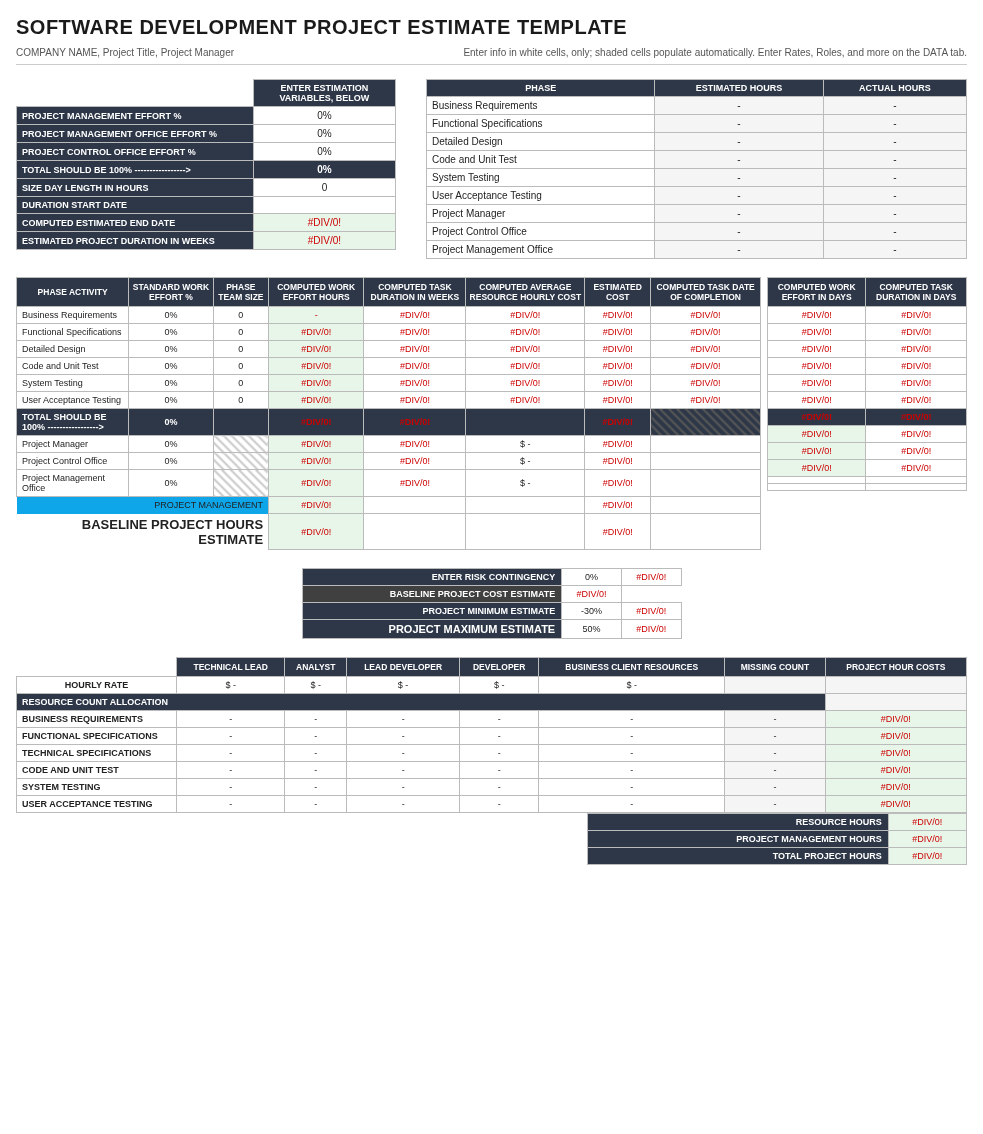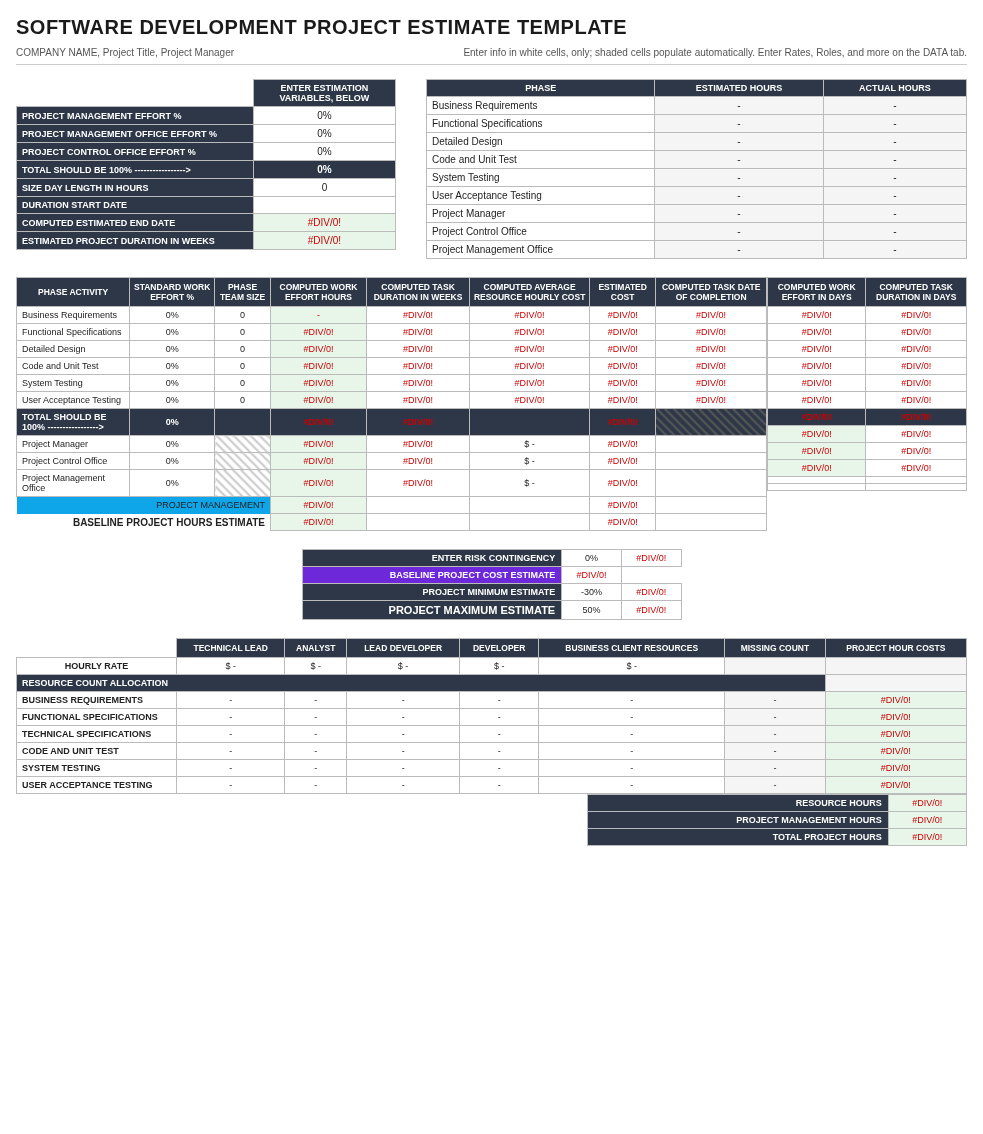--- a/index.html
+++ b/index.html
@@ -34,21 +34,21 @@
     .mid-section { margin-bottom: 18px; }
     .mid-table th { background: #2d3748; color: #fff; text-align: center; font-size: 8.5px; font-weight: bold; text-transform: uppercase; padding: 4px 3px; }
     .mid-table td { font-size: 9px; text-align: center; }
     .mid-table td.left-align { text-align: left; }
 
     
     .right-mini { flex: 0 0 200px; }
     .right-mini th { background: #2d3748; color: #fff; text-align: center; font-size: 8.5px; font-weight: bold; text-transform: uppercase; padding: 4px; }
     .right-mini td { text-align: center; font-size: 9px; }
 
-    .mid-wrapper { display: flex; }
+    .mid-wrapper { display: flex; gap: 6px; }
     .main-mid-table { flex: 1; }
 
     
     .risk-section { display: flex; justify-content: center; margin-bottom: 18px; }
     .risk-table { width: 380px; }
     .risk-table td { font-size: 9px; }
     .risk-table .label-dark { background: #2d3748; color: #fff; font-weight: bold; font-size: 9px; text-align: right; padding-right: 6px; }
 
     
     .resources-section table th { background: #2d3748; color: #fff; text-align: center; font-size: 8.5px; font-weight: bold; text-transform: uppercase; padding: 4px 3px; }
@@ -294,21 +294,21 @@
   </tr>
             <tr>
     <td colspan="3" style="text-align:right;font-weight:normal;font-size:9px;text-transform:uppercase;border:none;background:#0ea5e9;">PROJECT MANAGEMENT</td>
     <td class="error-cell" style="background:#e8f5e9;">#DIV/0!</td>
     <td></td>
     <td></td>
     <td class="error-cell">#DIV/0!</td>
     <td></td>
   </tr>
             <tr>
-    <td colspan="3" style="text-align:right;font-weight:bold;font-size:10px;text-transform:uppercase;border:none;background:#fff;">BASELINE PROJECT HOURS ESTIMATE</td>
+    <td colspan="3" style="text-align:right;font-weight:bold;font-size:13px;text-transform:uppercase;border:none;background:#fff;">BASELINE PROJECT HOURS ESTIMATE</td>
     <td class="error-cell" style="background:#e8f5e9;">#DIV/0!</td>
     <td></td>
     <td></td>
     <td class="error-cell">#DIV/0!</td>
     <td></td>
   </tr>
           </tbody>
       </table>
     </div>
 
@@ -377,21 +377,21 @@
 
 <div class="risk-section">
   <table class="risk-table">
     <tbody id="risk-body">
         <tr>
       <td class="label-dark" style="background:#2d3748;color:#fff;font-weight:bold;font-size:9px;text-align:right;text-transform:uppercase;">ENTER RISK CONTINGENCY</td>
       <td style="text-align:center;background:#fff;">0%</td>
       <td class="error-cell" style="text-align:center;">#DIV/0!</td>
     </tr>
         <tr>
-      <td class="label-dark" style="background:#6d28d9;color:#fff;font-weight:bold;font-size:9px;text-align:right;text-transform:uppercase;">BASELINE PROJECT COST ESTIMATE</td>
+      <td class="label-dark" style="background:#404040;color:#fff;font-weight:bold;font-size:9px;text-align:right;text-transform:uppercase;">BASELINE PROJECT COST ESTIMATE</td>
       <td class="error-cell" style="text-align:center;">#DIV/0!</td>
     </tr>
         <tr>
       <td class="label-dark" style="background:#2d3748;color:#fff;font-weight:bold;font-size:9px;text-align:right;text-transform:uppercase;">PROJECT MINIMUM ESTIMATE</td>
       <td style="text-align:center;background:#fff;">-30%</td>
       <td class="error-cell" style="text-align:center;">#DIV/0!</td>
     </tr>
         <tr>
       <td class="label-dark" style="background:#2d3748;color:#fff;font-weight:bold;font-size:11px;text-align:right;text-transform:uppercase;">PROJECT MAXIMUM ESTIMATE</td>
       <td style="text-align:center;background:#fff;">50%</td>

